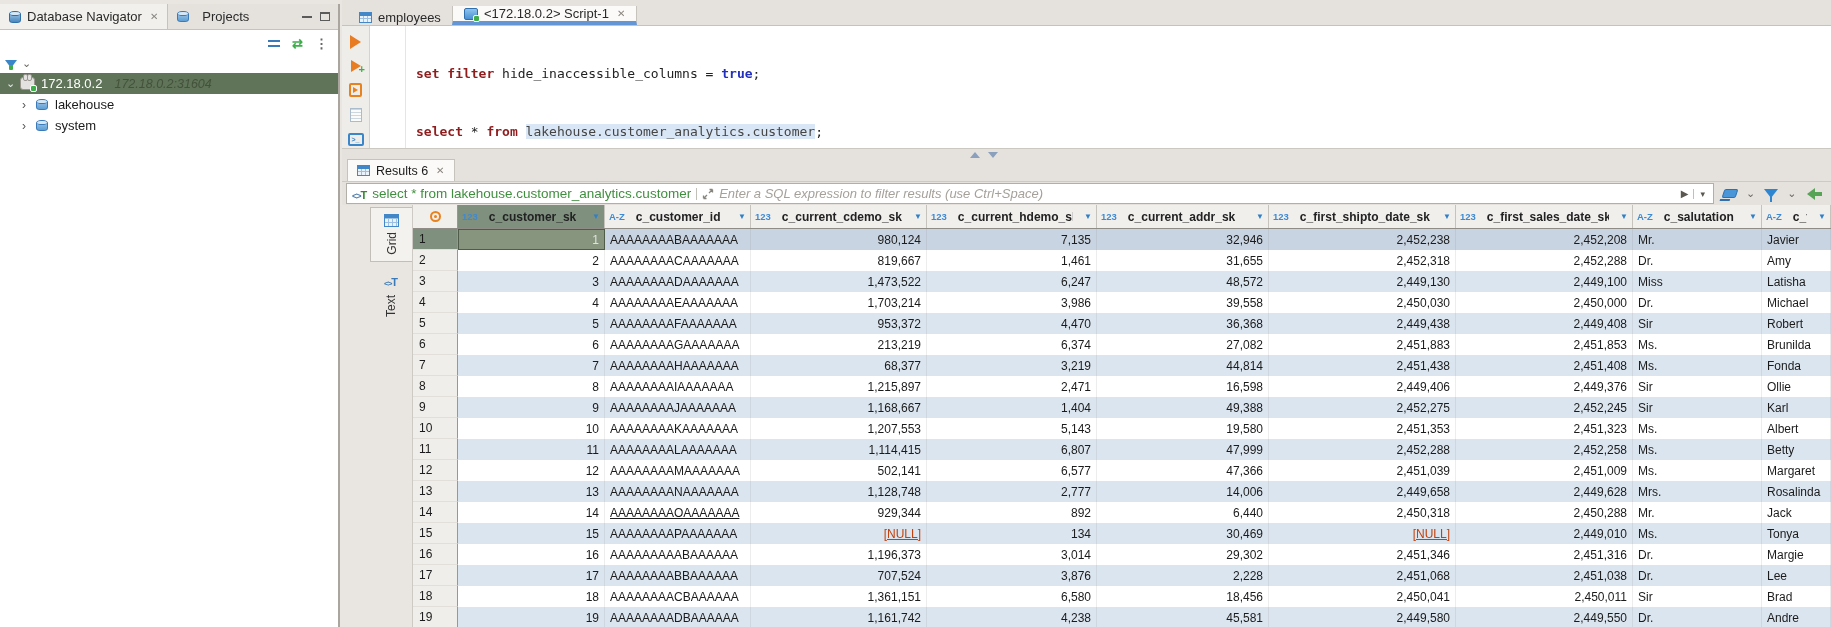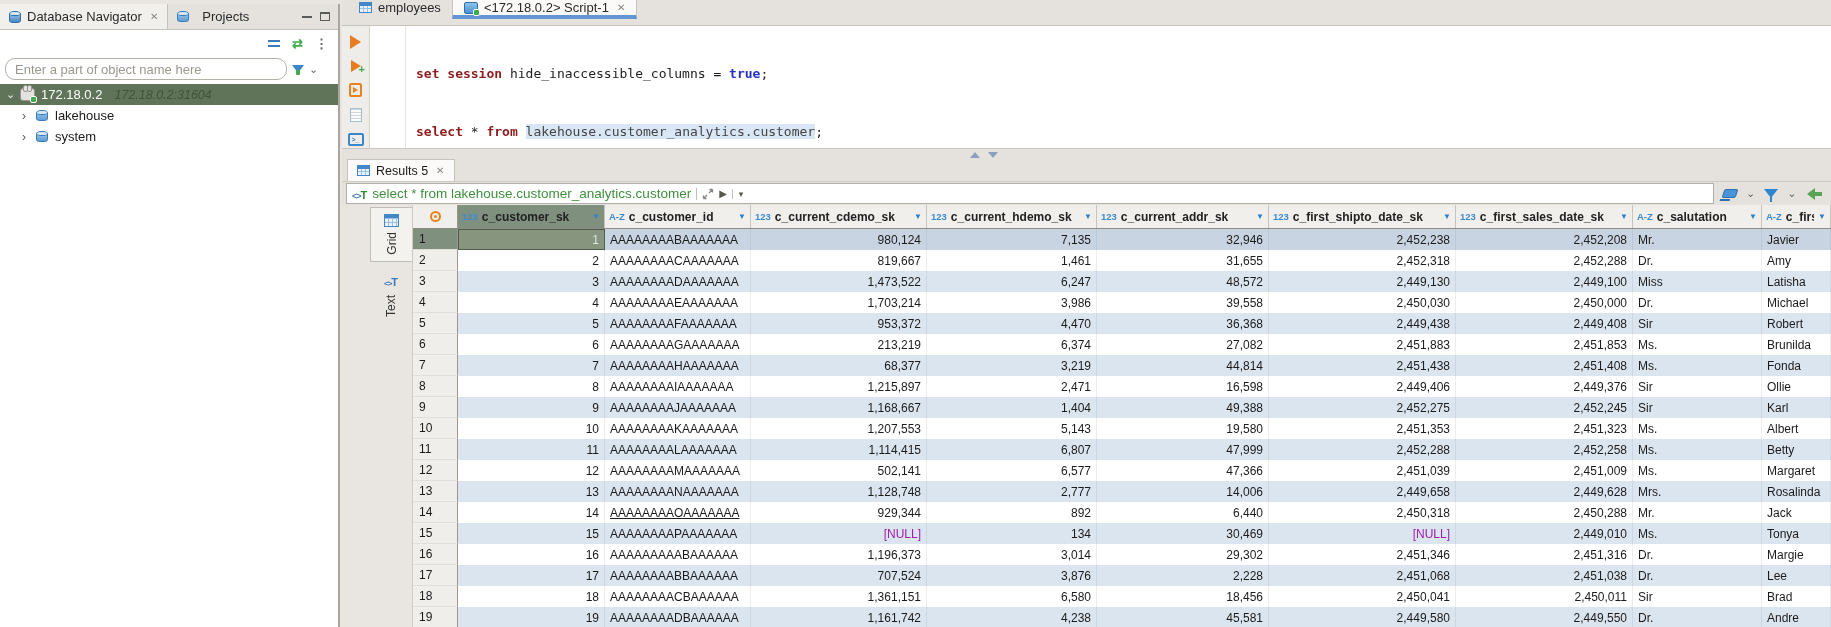--- a/index.html
+++ b/index.html
@@ -40,21 +40,21 @@
   .tree-row.child { padding-left:22px; }
   .t-chev2 { width:14px; color:#555; font-size:12px; }
   .ic-db { position:relative; width:12px; height:11px; background:linear-gradient(#a8cce8,#5e9fd4); border:1px solid #3a7ab8; border-radius:5px 5px 4px 4px / 3px 3px 3px 3px; margin-right:7px; }
   .ic-db::before { content:""; position:absolute; top:0; left:0; right:0; height:3px; background:#d6e8f6; border-bottom:1px solid #3a7ab8; border-radius:50% 50% 50% 50%; }
   .ic-dbstack { position:relative; width:12px; height:12px; background:linear-gradient(#a8cce8,#4a88c0); border:1px solid #2f6fa8; border-radius:5px 5px 4px 4px / 3px 3px 3px 3px; }
   .ic-dbstack::before { content:""; position:absolute; top:0; left:0; right:0; height:3px; background:#d6e8f6; border-bottom:1px solid #2f6fa8; border-radius:50%; }
 
   
   .right-panel { position:absolute; left:342px; top:0; width:1489px; height:627px; }
 
-  .ed-tabbar { position:absolute; top:0; left:0; right:0; height:26px; background:#e5e2de; border-bottom:1px solid #c6c2bc; display:flex; align-items:flex-start; padding-left:6px; }
+  .ed-tabbar { position:absolute; top:0; left:0; right:0; height:26px; background:#e5e2de; border-bottom:1px solid #c6c2bc; display:flex; align-items:flex-end; padding-left:6px; }
   .ed-tab { display:flex; align-items:center; gap:6px; padding:0 11px; font-size:13px; color:#2a2a2a; }
   .ed-tab.active { background:#fbfaf8; border-left:1px solid #c6c2bc; border-right:1px solid #c6c2bc; border-bottom:4px solid #6496d6; }
   .ic-table { width:13px; height:11px; border:1px solid #4288c8; background:
       linear-gradient(#4288c8 0 3px, transparent 3px),
       repeating-linear-gradient(90deg, transparent 0 3px, #9cc0e4 3px 4px),
       repeating-linear-gradient(0deg, transparent 0 3px, #9cc0e4 3px 4px),
       #eaf3fb; flex:none; }
   .ic-script { position:relative; width:14px; height:12px; background:linear-gradient(#8ec4ec,#4a90d4); border:1px solid #2f6fae; border-radius:2px; flex:none; }
 
   .editor { position:absolute; top:26px; left:0; right:0; height:122px; background:#fff; display:flex; }
@@ -108,35 +108,35 @@
   .strip-tab .vtext { writing-mode:vertical-rl; transform:rotate(180deg); font-size:12px; color:#333; margin-top:5px; }
   .ic-table.big { width:15px; height:13px; }
   .ic-textT b { font-size:8px; color:#3a7ab8; letter-spacing:-1px; }
   .ic-textT i { font-style:normal; font-weight:bold; color:#3a7ab8; font-size:11px; }
 
   .grid { flex:1; overflow:hidden; font-size:12px; }
   .g-header { display:flex; height:24px; background:#f1efec; border-bottom:1px solid #8f8b85; }
   .g-h-rownum { width:45px; flex:none; border-right:1px solid #9b978f; display:flex; align-items:center; justify-content:center; }
   .ic-target { position:relative; width:11px; height:11px; border:2px solid #e8821e; border-radius:50%; }
   .ic-target::after { content:""; position:absolute; left:2px; top:2px; width:3px; height:3px; background:#e8821e; border-radius:50%; }
-  .g-h-cell { display:flex; align-items:center; gap:4px; padding:0 4px; border-right:1px solid #c6c2bc; overflow:hidden; flex:none; }
+  .g-h-cell { display:flex; align-items:center; gap:11px; padding:0 4px; border-right:1px solid #c6c2bc; overflow:hidden; flex:none; }
   .g-h-cell.sel-col { background:#7f907f; }
   .ctype { color:#3d8ad2; font-size:9.5px; font-weight:bold; flex:none; }
   .cname { font-weight:bold; color:#222; flex:1; white-space:nowrap; overflow:hidden; }
   .dd { color:#2f80c8; font-size:8px; flex:none; }
 
   .g-row { display:flex; height:21px; }
   .g-row.odd  { background:#dbe5f0; }
   .g-row.even { background:#ffffff; }
   .g-row.sel-row { background:#c9d4e2; }
   .g-rownum { width:45px; flex:none; background:#f0eeea; border-right:1px solid #9b978f; border-bottom:1px solid #e2dfda; padding-left:6px; display:flex; align-items:center; color:#1b1b1b; }
   .g-rownum.sel-rownum { background:#7f907f; }
   .g-cell { display:flex; align-items:center; padding:0 5px; border-right:1px solid rgba(130,130,130,0.14); white-space:nowrap; overflow:hidden; flex:none; }
   .g-cell.num { justify-content:flex-end; }
-  .g-cell.null-val { color:#a21caf; }
+  .g-cell.null-val { color:#c2410c;text-decoration:underline; }
   .g-cell.sel-cell { background:#87957f; border:1px solid #4f5c49; color:#dfe3dc; }
 </style>
 </head>
 <body>
 
 <div class="app">
 
   <div class="left-panel">
     <div class="lp-tabbar">
       <div class="lp-tab active">
@@ -152,21 +152,20 @@
       <span class="win-max"></span>
     </div>
 
     <div class="lp-toolbar">
       <span class="ic-collapse"></span>
       <span class="ic-link">⇄</span>
       <span class="ic-kebab">⋮</span>
     </div>
 
     <div class="lp-search">
-      <input placeholder="Enter a part of object name here" style="">
       <span class="ic-funnel-sm"></span>
       <span class="chev">⌄</span>
     </div>
 
     <div class="tree">
       <div class="tree-row selected">
         <span class="t-chev">⌄</span>
         <span class="ic-conn">
             <i class="chk"></i>
           </span>
@@ -209,47 +208,48 @@
             <i>+</i>
           </span>
         <span class="ic-execscript"></span>
         <span class="ic-explain"></span>
         <span class="ic-console">
             <i>&gt;_</i>
           </span>
       </div>
       <div class="ed-gutter"></div>
       <div class="ed-code">
-        <div class="code-line"><span class="kw">set session</span><span> hide_inaccessible_columns = </span><span class="val">true</span><span>;</span></div>
+        <div class="code-line"><span class="kw">set filter</span><span> hide_inaccessible_columns = </span><span class="val">true</span><span>;</span></div>
         <div class="code-line"><span class="kw">select</span><span> * </span><span class="kw">from</span><span> </span><span class="hl">lakehouse.customer_analytics.customer</span><span>;</span></div>
       </div>
     </div>
 
     <div class="sash">
       <span class="sash-up"></span>
       <span class="sash-down"></span>
     </div>
 
     <div class="res-tabbar">
       <div class="res-tab">
         <span class="ic-table"></span>
-        <span>Results 5</span>
+        <span>Results 6</span>
         <span class="close">✕</span>
       </div>
     </div>
 
     <div class="filter-bar">
       <div class="filter-input">
         <span class="f-icon"><b>&lt;&gt;</b><i>T</i></span>
         <span class="f-query">select * from lakehouse.customer_analytics.customer</span>
         <span class="f-expand">
           <svg width="12" height="12" viewBox="0 0 12 12" fill="none" stroke="#88847e" stroke-width="1.3">
               <path d="M1.5 10.5 L5 7 M1.5 10.5 h3 M1.5 10.5 v-3 M10.5 1.5 L7 5 M10.5 1.5 h-3 M10.5 1.5 v3"></path>
             </svg>
         </span>
+        <span class="f-ph">Enter a SQL expression to filter results (use Ctrl+Space)</span>
         <span class="f-apply">▶</span>
         <span class="f-dd">▾</span>
       </div>
       <span class="ic-eraser"></span>
       <span class="chev2">⌄</span>
       <span class="ic-funnel"></span>
       <span class="chev2">⌄</span>
       <span class="ic-backarrow"></span>
     </div>
 

